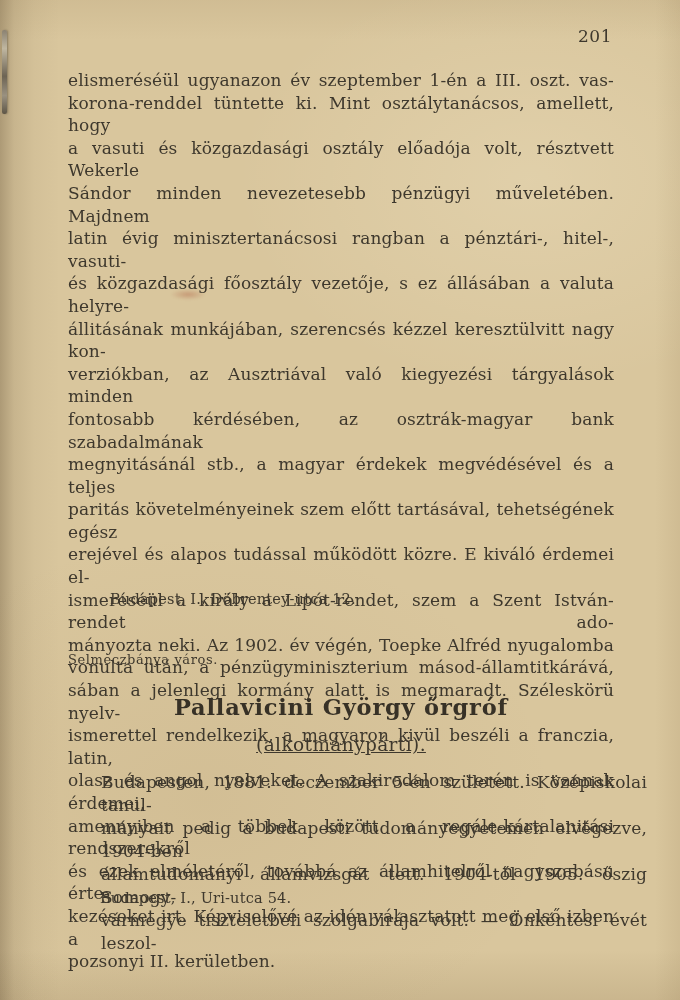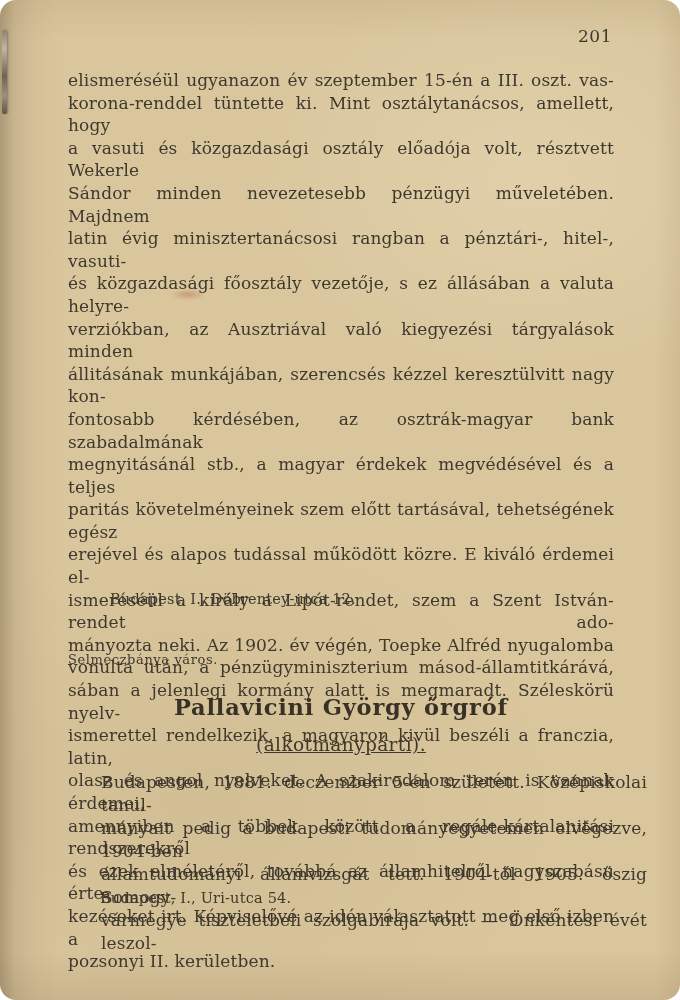--- a/index.html
+++ b/index.html
@@ -13,21 +13,20 @@
     width:680px; height:1000px;
     color:#3e382d;
     background:
       radial-gradient(ellipse 420px 300px at 78% 18%, rgba(255,246,220,0.20), rgba(0,0,0,0) 70%),
       radial-gradient(ellipse 500px 380px at 30% 80%, rgba(150,120,75,0.10), rgba(0,0,0,0) 70%),
       linear-gradient(90deg, rgba(70,52,28,0.30) 0px, rgba(70,52,28,0.12) 14px, rgba(70,52,28,0.04) 34px, rgba(0,0,0,0) 60px),
       linear-gradient(270deg, rgba(120,95,55,0.10) 0px, rgba(0,0,0,0) 25px),
       linear-gradient(0deg, rgba(110,85,50,0.14) 0px, rgba(0,0,0,0) 50px),
       linear-gradient(180deg, rgba(130,105,65,0.10) 0px, rgba(0,0,0,0) 40px),
       #d9c69d;
-    border-radius: 16px;
   }
   .staple {
     position:absolute; left:2px; top:30px; width:5px; height:84px;
     border-radius:2px;
     background:linear-gradient(180deg,#8a8171 0%, #c0b7a1 22%, #6d6454 55%, #9a9180 78%, #5e5647 100%);
     box-shadow:1px 0 2px rgba(0,0,0,0.25);
   }
   .smudge {
     position:absolute; left:170px; top:289px; width:36px; height:11px;
     background:radial-gradient(ellipse at center, rgba(168,84,55,0.38), rgba(168,84,55,0) 70%);
@@ -69,28 +68,28 @@
 <body>
 
 <div class="page">
 
   <div class="staple"></div>
   <div class="smudge"></div>
 
   <div class="page-number">201</div>
 
   <div class="body-block" id="entry1-body">
-    <div class="line">elismeréséül ugyanazon év szeptember 15-én a III. oszt. vas-</div>
+    <div class="line">elismeréséül ugyanazon év szeptember 1-én a III. oszt. vas-</div>
     <div class="line">korona-renddel tüntette ki. Mint osztálytanácsos, amellett, hogy</div>
     <div class="line">a vasuti és közgazdasági osztály előadója volt, résztvett Wekerle</div>
     <div class="line">Sándor minden nevezetesebb pénzügyi műveletében. Majdnem</div>
     <div class="line">latin évig minisztertanácsosi rangban a pénztári-, hitel-, vasuti-</div>
     <div class="line">és közgazdasági főosztály vezetője, s ez állásában a valuta helyre-</div>
+    <div class="line">állitásának munkájában, szerencsés kézzel keresztülvitt nagy kon-</div>
     <div class="line">verziókban, az Ausztriával való kiegyezési tárgyalások minden</div>
-    <div class="line">állitásának munkájában, szerencsés kézzel keresztülvitt nagy kon-</div>
     <div class="line">fontosabb kérdésében, az osztrák-magyar bank szabadalmának</div>
     <div class="line">megnyitásánál stb., a magyar érdekek megvédésével és a teljes</div>
     <div class="line">paritás követelményeinek szem előtt tartásával, tehetségének egész</div>
     <div class="line">erejével és alapos tudással működött közre. E kiváló érdemei el-</div>
     <div class="line">ismeréséül a király a Lipót-rendet, szem a Szent István-rendet ado-</div>
     <div class="line">mányozta neki. Az 1902. év végén, Toepke Alfréd nyugalomba</div>
     <div class="line">vonulta után, a pénzügyminiszterium másod-államtitkárává,</div>
     <div class="line">sában a jelenlegi kormány alatt is megmaradt. Széleskörü nyelv-</div>
     <div class="line">ismerettel rendelkezik, a magyaron kivül beszéli a franczia, latin,</div>
     <div class="line">olasz és angol nyelveket. A szakirodalom terén is vannak érdemei,</div>

